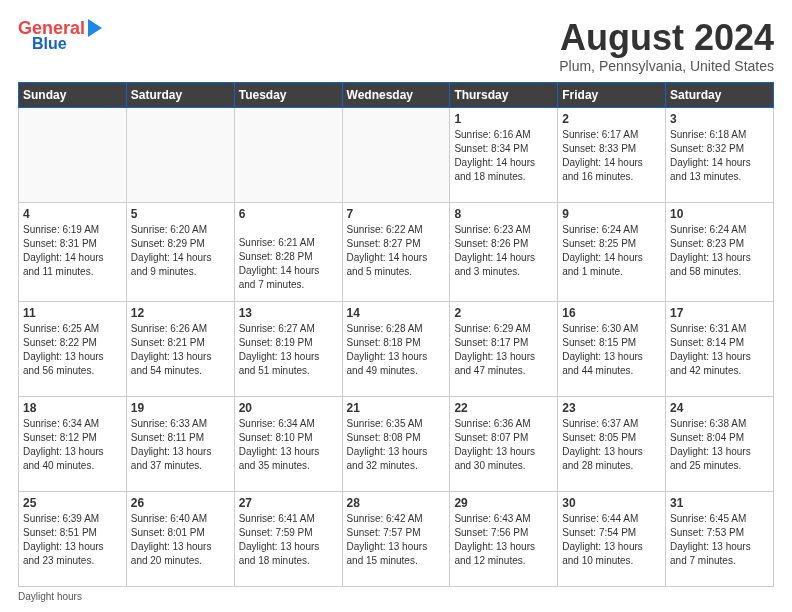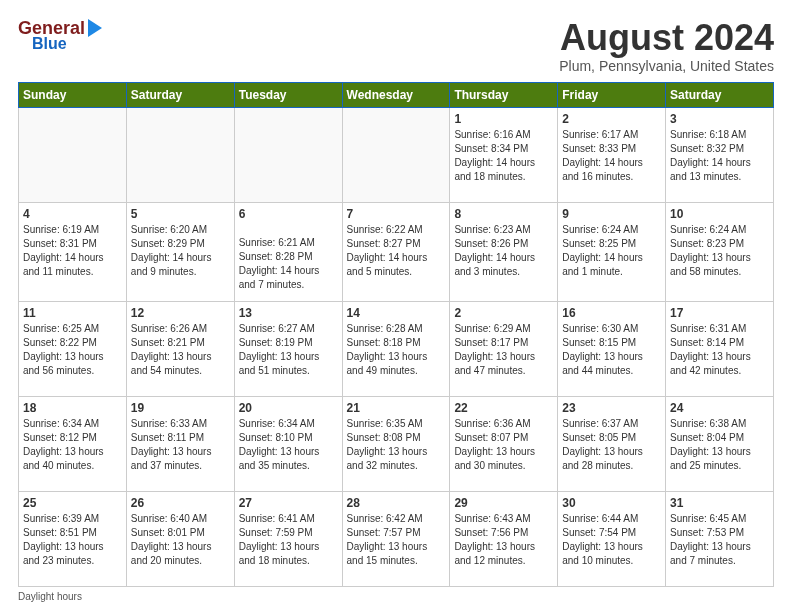--- a/index.html
+++ b/index.html
@@ -28,21 +28,21 @@
       flex-direction: column;
       align-items: flex-start;
     }
     .logo-text {
       display: flex;
       align-items: center;
       font-size: 18px;
       font-weight: bold;
       color: #333;
     }
-    .logo-general { color: #7f1d1d; font-weight: bold; }
+    .logo-general { color: #ef4444; font-weight: bold; }
     .logo-blue { color: #1565c0; font-weight: bold; }
     .logo-arrow {
       width: 0;
       height: 0;
       border-top: 9px solid transparent;
       border-bottom: 9px solid transparent;
       border-left: 14px solid #1e88e5;
       margin-left: 3px;
       margin-bottom: 2px;
     }
@@ -60,21 +60,21 @@
       color: #555;
     }
     .calendar {
       flex: 1;
       border: 1px solid #ccc;
       border-collapse: collapse;
       width: 100%;
       table-layout: fixed;
     }
     .calendar th {
-      background: #4d7c0f;
+      background: #404040;
       color: #fff;
       font-size: 12px;
       font-weight: bold;
       padding: 5px 4px;
       text-align: left;
       border: 1px solid #1565c0;
     }
     .calendar td {
       border: 1px solid #ccc;
       vertical-align: top;

